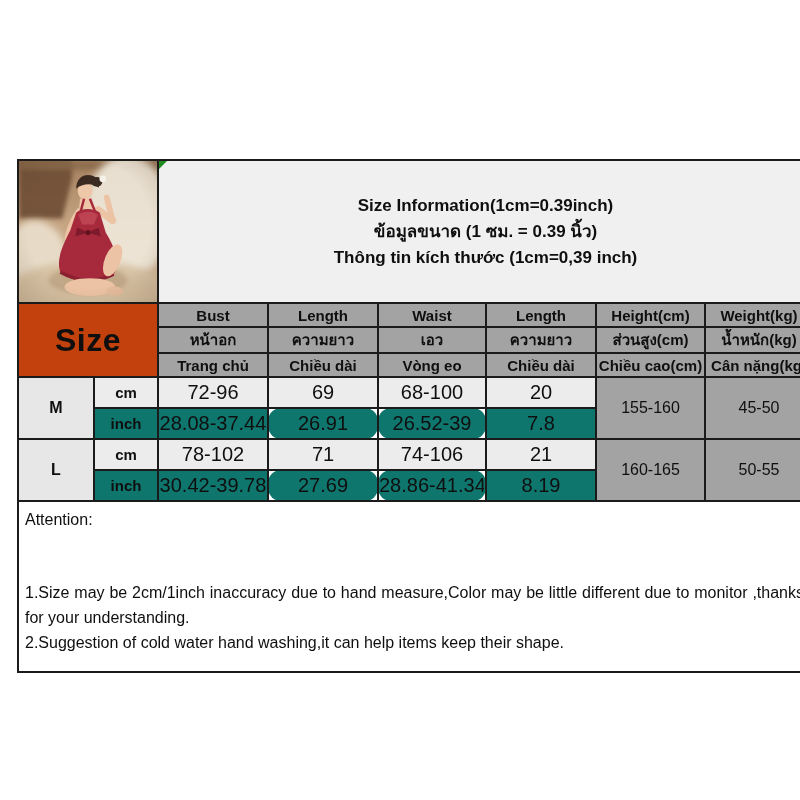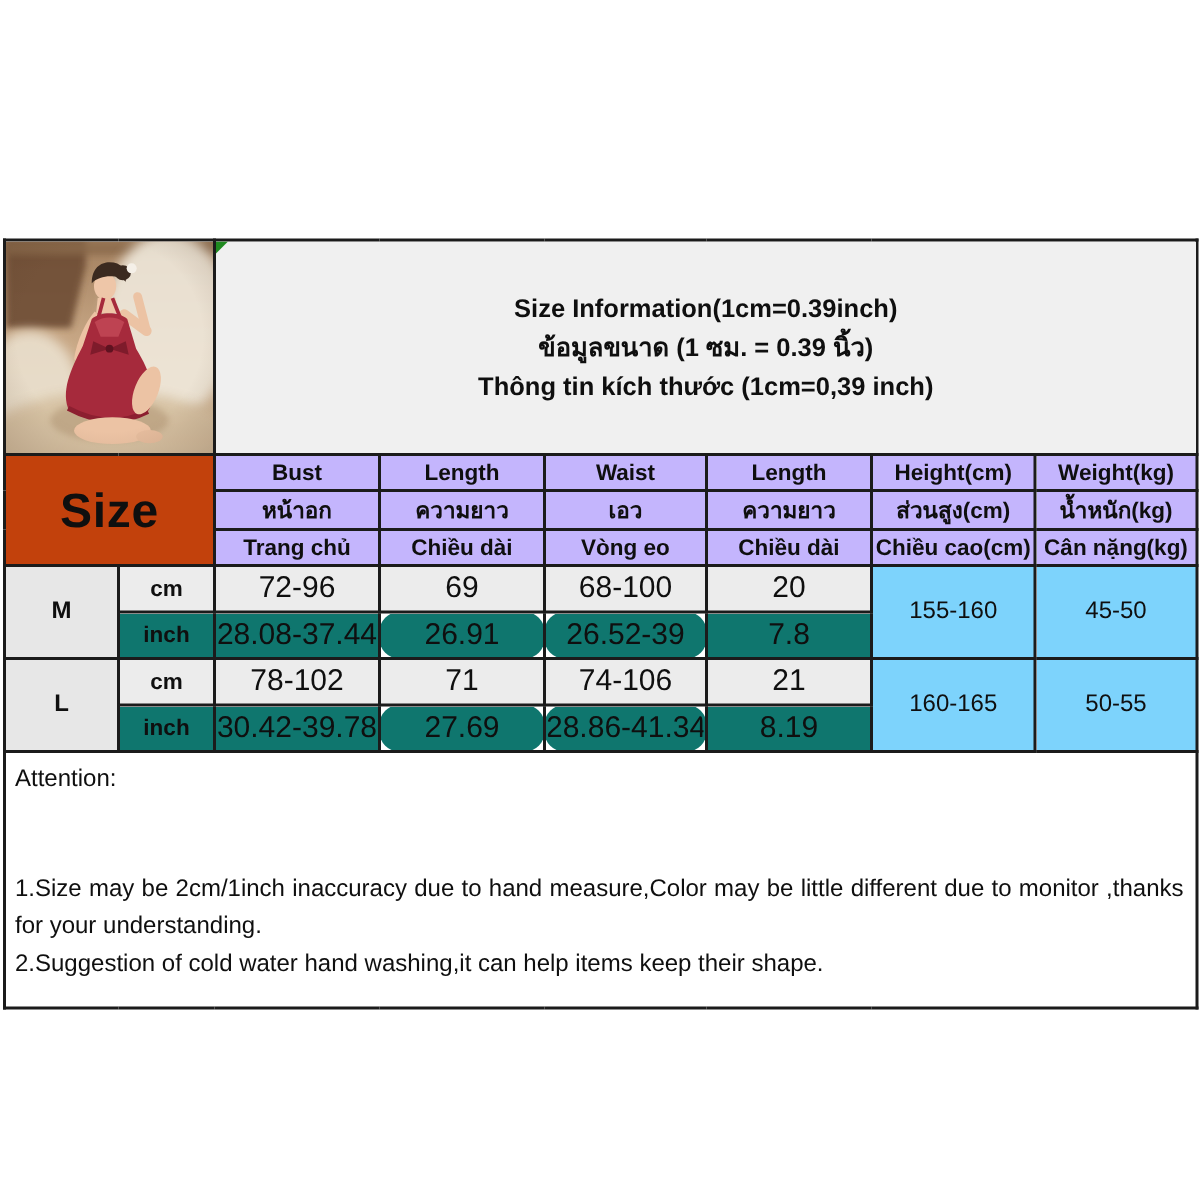--- a/index.html
+++ b/index.html
@@ -1,43 +1,43 @@
 <!DOCTYPE html>
 <html><head>
 <meta charset="utf-8">
 <style>
   html,body{margin:0;padding:0;}
   body{
     width:800px;height:800px;background:#ffffff;position:relative;overflow:hidden;
     font-family:"Liberation Sans","DejaVu Sans",sans-serif;color:#0f0f0f;
   }
-  .sheet{position:absolute;left:2px;top:159px;width:661px;}
+  .sheet{position:absolute;left:17px;top:159px;width:661px;}
   table{border-collapse:collapse;table-layout:fixed;width:795px;}
   td{
     border:2px solid #1b1b1b;text-align:center;vertical-align:middle;
     padding:0;overflow:hidden;white-space:nowrap;
   }
   
   .r-title td{height:141px;}
   .r-head td{height:22px;}
   .r-data td{height:29px;}
   .r-att td{height:125px;}
   
   .photo-cell{padding:0;background:#c4a07e;}
   .photo-cell svg{display:block;}
   .title-cell{background:#f0f0f0;position:relative;}
   .title-cell .tl{font-weight:bold;font-size:17px;line-height:26px;}
   .size-cell{background:#c2410c;font-weight:bold;font-size:32px;letter-spacing:.5px;}
-  .head{background:#c4b5fd;font-weight:bold;font-size:15px;}
+  .head{background:#a3a3a3;font-weight:bold;font-size:15px;}
   .size-letter{background:#e7e7e7;font-weight:bold;font-size:16px;}
   .unit{font-weight:bold;font-size:15px;}
   .row-gray td.val,.row-gray td.unit{background:#ececec;}
   .row-white td.val,.row-white td.unit{background:#0f766e;}
   td.val{font-size:20px;}
-  td.merged{background:#7dd3fc;font-size:16px;}
+  td.merged{background:#a3a3a3;font-size:16px;}
   td.flagged{position:relative;border-radius:13px;}
   .flag{
     position:absolute;left:0;top:0;width:0;height:0;display:block;
     border-top:8px solid #1f8a1f;border-right:8px solid transparent;
   }
   .attention{
     background:#ffffff;text-align:left;vertical-align:top;white-space:normal;
     padding:5px 8px 16px 6px;font-size:16px;line-height:25px;
   }
   .attention .just{text-align:justify;margin-top:48px;}

